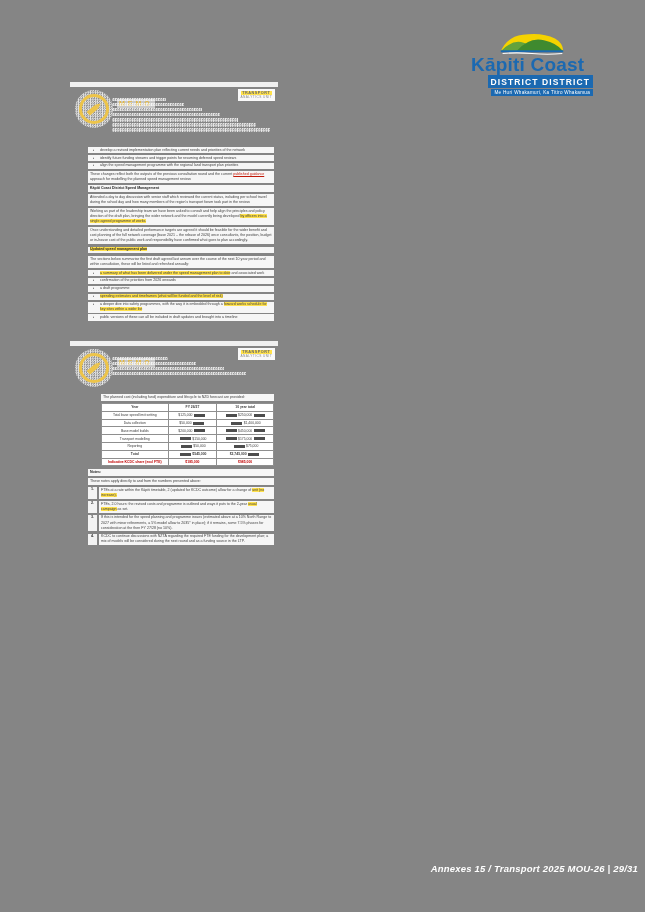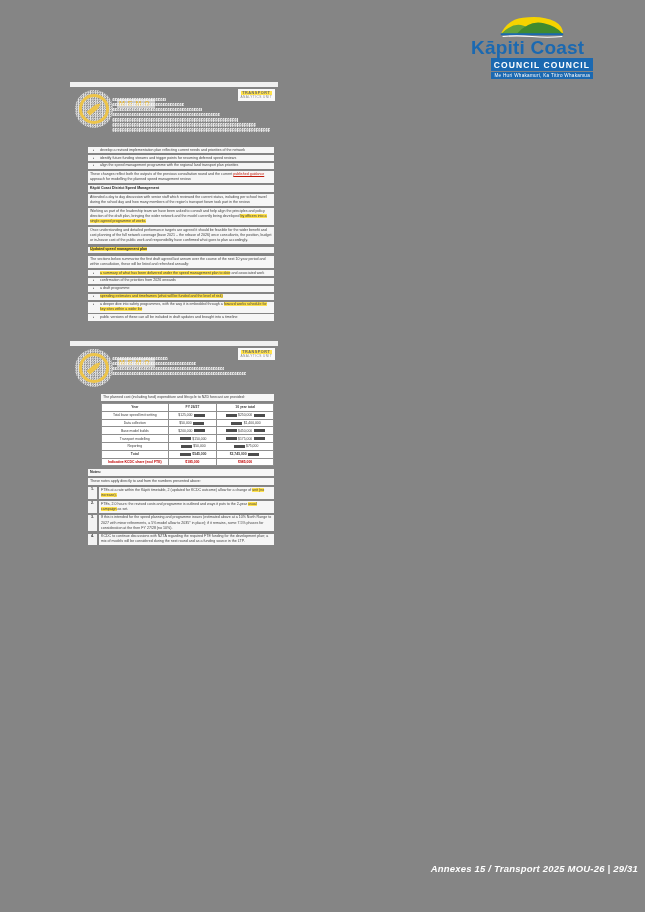--- a/index.html
+++ b/index.html
@@ -1,20 +1,20 @@
 <!DOCTYPE html>
 <html><head>
 <meta charset="utf-8">
 <style>
   html,body{margin:0;padding:0;}
   .canvas{position:relative;width:645px;height:912px;background:#858585;overflow:hidden;
           font-family:"Liberation Sans",sans-serif;}
 
   
-  .logo{position:absolute;left:471px;top:13px;width:122px;}
+  .logo{position:absolute;left:471px;top:30px;width:122px;}
   .logo-hills{display:block;margin-left:27px;width:68px;height:26px;}
   .logo-title{font-size:19px;font-weight:bold;color:#1B69B1;line-height:1;letter-spacing:.2px;margin-top:-1px;white-space:nowrap;}
   .logo-sub{display:block;margin-left:auto;width:fit-content;background:#1B69B1;color:#fff;
             font-weight:bold;font-size:8.5px;letter-spacing:1.1px;padding:1.5px 3px 1px;margin-top:1px;white-space:nowrap;}
   .logo-motto{display:block;margin-left:auto;width:fit-content;background:#1B69B1;color:#fff;
             font-size:4.6px;letter-spacing:.3px;padding:1px 3px;margin-top:1px;white-space:nowrap;}
 
   
   .page{position:absolute;left:70px;width:208px;overflow:hidden;}
   .page1{top:82px;max-height:256px;}
@@ -81,21 +81,21 @@
 
   <div class="logo">
     <svg class="logo-hills" viewBox="0 0 74 26" xmlns="http://www.w3.org/2000/svg">
       <path d="M3 22 Q10 6 27 4 Q48 1 62 8 Q71 13 71 22 Z" fill="#F5D300"></path>
       <path d="M3 22 Q15 10 25 12 Q35 14 41 22 Z" fill="#63A33C"></path>
       <path d="M20 22 Q34 6 50 10 Q64 13 71 22 Z" fill="#3F8A2F"></path>
       <path d="M3 22 L71 22" stroke="#1B69B1" stroke-width="2.4" fill="none"></path>
       <path d="M5 24.5 Q20 23 37 24.5 Q54 26 70 24.5" stroke="#ffffff" stroke-width="1.2" fill="none"></path>
     </svg>
     <div class="logo-title">Kāpiti Coast</div>
-    <span class="logo-sub">COUNCIL COUNCIL</span>
+    <span class="logo-sub">DISTRICT DISTRICT</span>
     <span class="logo-motto">Me Huri Whakamuri, Ka Titiro Whakamua</span>
   </div>
 
   <section class="page page1">
     <div class="topstrip"></div>
     <div class="head">
       <span class="memo-icon">
         <svg viewBox="0 0 34 34" width="34" height="34" xmlns="http://www.w3.org/2000/svg">
           <circle cx="17" cy="17" r="13.5" fill="none" stroke="#EDC44A" stroke-width="3"></circle>
           <g transform="rotate(-40 17 17)" fill="#EDC44A">

